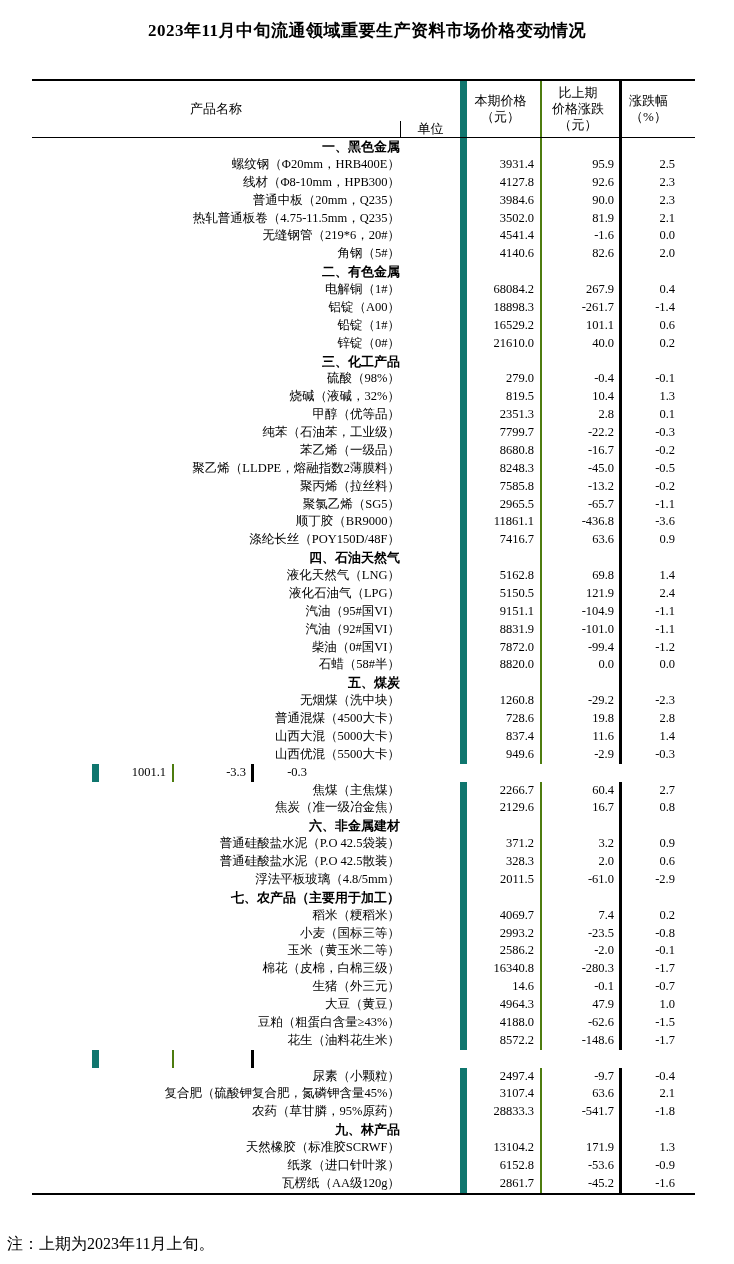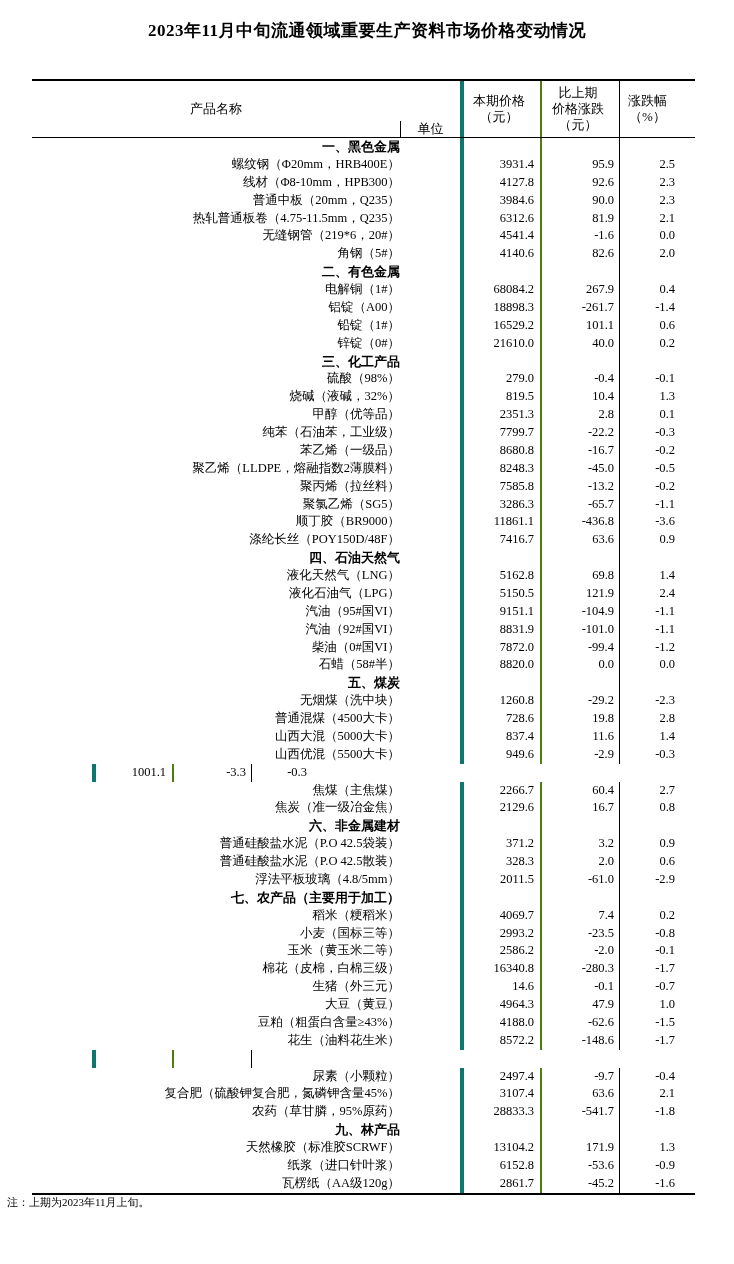--- a/index.html
+++ b/index.html
@@ -52,34 +52,34 @@
   }
   .row {
     display: flex;
     height: 17.88px;
     line-height: 17.88px;
     font-size: 12.5px;
   }
   .cell { box-sizing: border-box; overflow: hidden; white-space: nowrap; }
   .c-name   { width: 368px; }
   .c-unit   { width: 60px;  border-left: 1px solid #000; text-align: center; margin-top: 40px; }
-  .c-price  { width: 80px;  border-left: 4px solid #0f766e; text-align: right; padding-right: 6px; }
+  .c-price  { width: 80px;  border-left: 7px solid #0f766e; text-align: right; padding-right: 6px; }
   .c-change { width: 79px;  border-left: 2px solid #4d7c0f; text-align: right; padding-right: 5px; }
-  .c-pct    { width: 76px;  border-left: 1px solid #000000; text-align: right; padding-right: 20px; }
+  .c-pct    { width: 76px;  border-left: 3px solid #000000; text-align: right; padding-right: 20px; }
   .row .c-name { padding-left: 45px; text-align: right; }
   .row.section .c-name {
     padding-left: 4px;
     font-weight: bold;
     font-size: 13px;
   }
   .note {
     position: absolute;
     left: 7px;
-    top: 1195px;
-    font-size: 11px;
+    top: 1234px;
+    font-size: 16px;
   }
 </style>
 </head>
 <body>
 
 <div class="page">
   <div class="title">2023年11月中旬流通领域重要生产资料市场价格变动情况</div>
 
   <div class="tbl">
     <div class="thead">
@@ -118,21 +118,21 @@
         <div class="row">
           <div class="cell c-name">普通中板（20mm，Q235）</div>
           <div class="cell c-unit">吨</div>
           <div class="cell c-price">3984.6</div>
           <div class="cell c-change">90.0</div>
           <div class="cell c-pct">2.3</div>
         </div>
         <div class="row">
           <div class="cell c-name">热轧普通板卷（4.75-11.5mm，Q235）</div>
           <div class="cell c-unit">吨</div>
-          <div class="cell c-price">6312.6</div>
+          <div class="cell c-price">3502.0</div>
           <div class="cell c-change">81.9</div>
           <div class="cell c-pct">2.1</div>
         </div>
         <div class="row">
           <div class="cell c-name">无缝钢管（219*6，20#）</div>
           <div class="cell c-unit">吨</div>
           <div class="cell c-price">4541.4</div>
           <div class="cell c-change">-1.6</div>
           <div class="cell c-pct">0.0</div>
         </div>
@@ -230,21 +230,21 @@
         <div class="row">
           <div class="cell c-name">聚丙烯（拉丝料）</div>
           <div class="cell c-unit">吨</div>
           <div class="cell c-price">7585.8</div>
           <div class="cell c-change">-13.2</div>
           <div class="cell c-pct">-0.2</div>
         </div>
         <div class="row">
           <div class="cell c-name">聚氯乙烯（SG5）</div>
           <div class="cell c-unit">吨</div>
-          <div class="cell c-price">3286.3</div>
+          <div class="cell c-price">2965.5</div>
           <div class="cell c-change">-65.7</div>
           <div class="cell c-pct">-1.1</div>
         </div>
         <div class="row">
           <div class="cell c-name">顺丁胶（BR9000）</div>
           <div class="cell c-unit">吨</div>
           <div class="cell c-price">11861.1</div>
           <div class="cell c-change">-436.8</div>
           <div class="cell c-pct">-3.6</div>
         </div>

